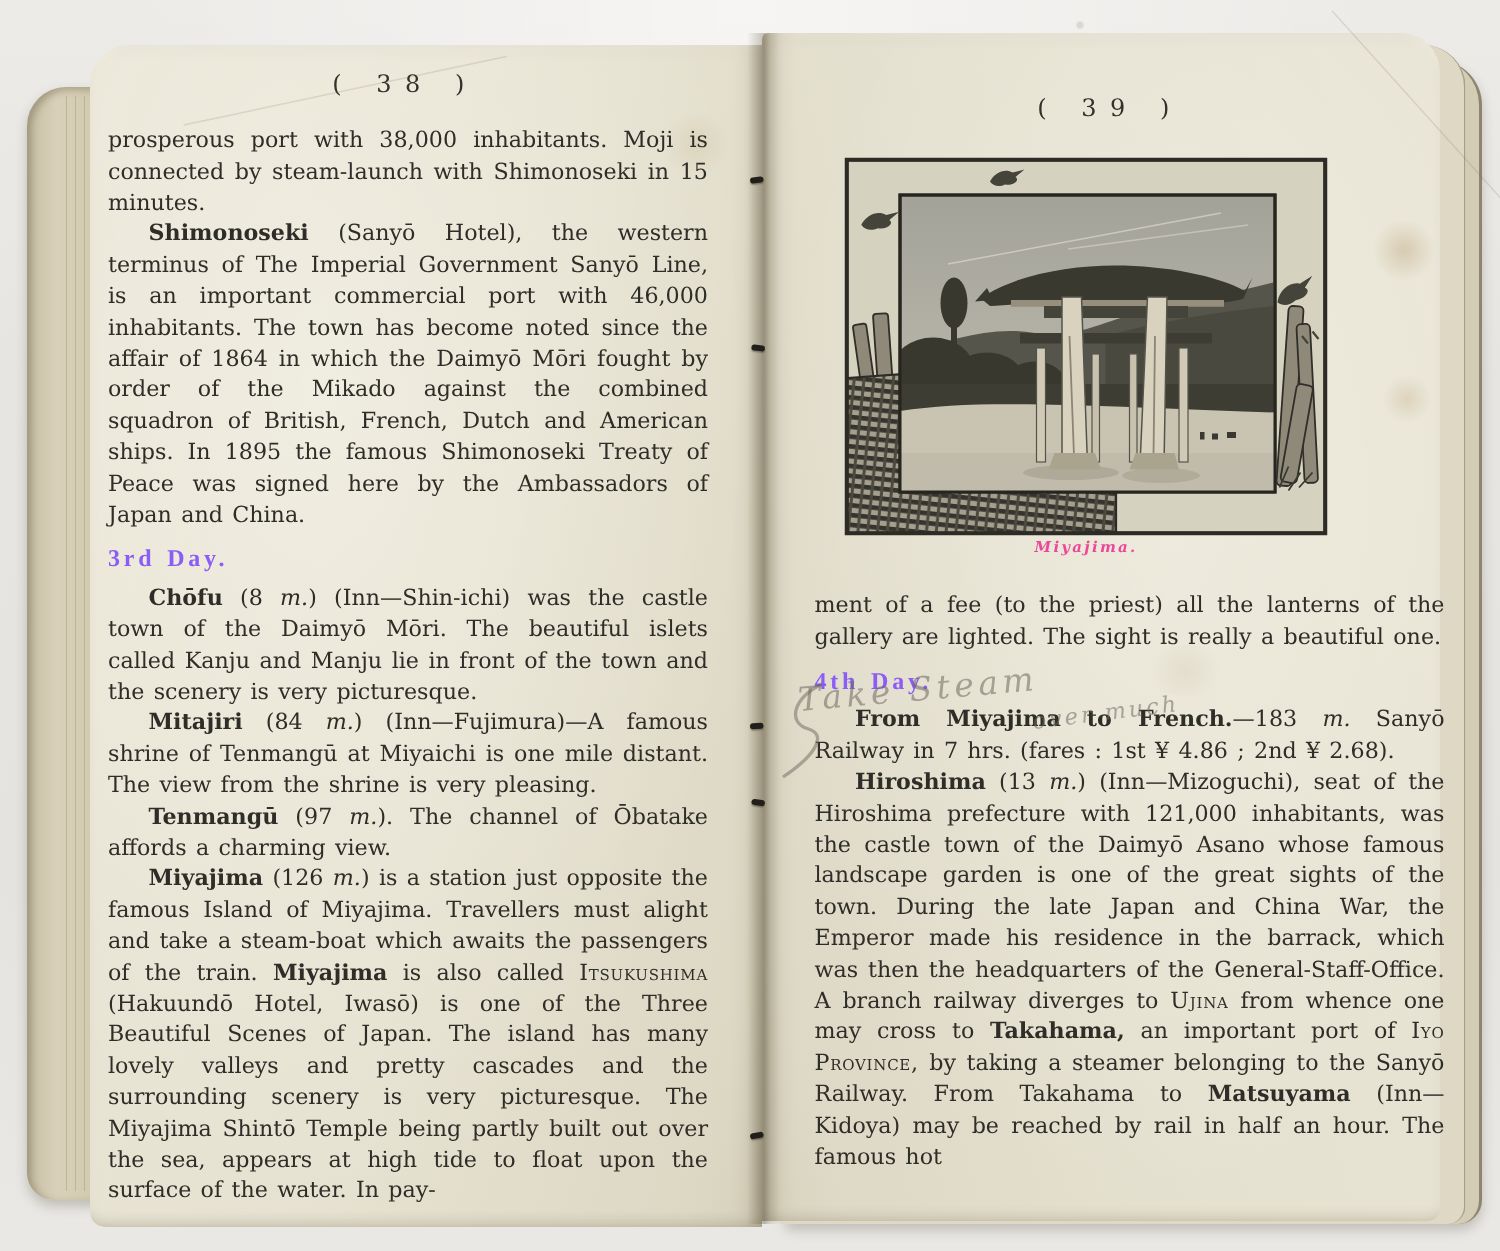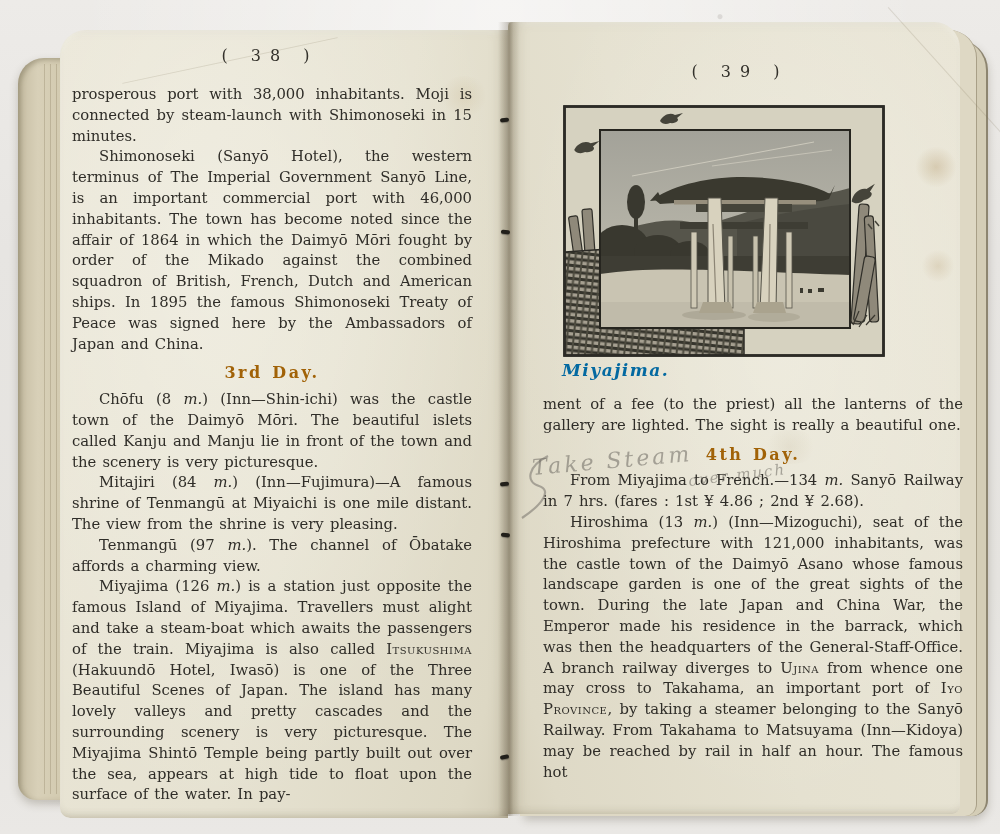--- a/index.html
+++ b/index.html
@@ -56,29 +56,29 @@
 
   
   .pg-head{position:absolute;text-align:center;font-size:16px;color:#33312b;letter-spacing:9px;}
   .pg-head-left{left:60px;top:46px;width:420px;}
   .pg-head-right{left:540px;top:62px;width:400px;}
   .page-body{position:absolute;color:#2f2d28;font-size:14.8px;line-height:20.8px;word-spacing:1.5px;}
   .body-left{left:72px;top:84px;width:400px;}
   .body-right{left:543px;top:394px;width:420px;}
   .para{margin:0;text-align:justify;}
   .para.ind{text-indent:27px;}
-  .seg-b{font-weight:normal;margin-top:10px;}
+  .seg-b{font-weight:bold;margin-top:10px;}
   .seg-i{font-style:italic;}
   .seg-sc{font-variant:small-caps;letter-spacing:.5px;}
-  .day-heading{font-weight:bold;text-align:center;font-size:16px;letter-spacing:2.5px;margin:9px 0 5px 0;color:#a16207;}
+  .day-heading{font-weight:bold;text-align:left;font-size:16px;letter-spacing:2.5px;margin:9px 0 5px 0;color:#8b5cf6;font-family:Liberation Serif, serif;}
 
   
   .illus-wrap{position:absolute;left:562px;top:104px;width:324px;height:254px;}
-  .illus-caption{position:absolute;left:562px;top:360px;width:324px;text-align:left;
-    font-weight:bold;font-style:italic;font-size:17px;letter-spacing:1.5px;color:#0369a1;}
+  .illus-caption{position:absolute;left:562px;top:360px;width:324px;text-align:center;
+    font-weight:bold;font-style:italic;font-size:10px;letter-spacing:1.5px;color:#ec4899;}
 
   
   .hw{position:absolute;font-style:italic;color:rgba(108,103,97,.55);white-space:nowrap;}
   .hw1{left:532px;top:448px;font-size:22px;letter-spacing:3px;transform:rotate(-5deg);}
   .hw2{left:688px;top:466px;font-size:15px;letter-spacing:2px;transform:rotate(-7deg);}
   .hw-flourish{position:absolute;left:516px;top:452px;}
 </style>
 </head>
 <body>
 
@@ -209,21 +209,21 @@
       <path d="M306,120 l4,5 M313,117 l4,5" stroke="#45443a" stroke-width="1.5"></path>
 
       <rect x="2.5" y="2.5" width="319" height="249" fill="none" stroke="#2c2b26" stroke-width="2.5"></rect>
     </svg>
   </div>
   <div class="illus-caption">Miyajima.</div>
 
   <div class="page-body body-right">
       <p class="para"><span class="seg-n">ment of a fee (to the priest) all the lanterns of the gallery are lighted. The sight is really a beautiful one.</span></p>
       <div class="day-heading">4th Day.</div>
-      <p class="para ind"><span class="seg-b">From Miyajima to French.</span><span class="seg-n">—134 </span><span class="seg-i">m.</span><span class="seg-n"> Sanyō Railway in 7 hrs. (fares : 1st ¥ 4.86 ; 2nd ¥ 2.68).</span></p>
+      <p class="para ind"><span class="seg-b">From Miyajima to French.</span><span class="seg-n">—183 </span><span class="seg-i">m.</span><span class="seg-n"> Sanyō Railway in 7 hrs. (fares : 1st ¥ 4.86 ; 2nd ¥ 2.68).</span></p>
       <p class="para ind"><span class="seg-b">Hiroshima</span><span class="seg-n"> (13 </span><span class="seg-i">m.</span><span class="seg-n">) (Inn—Mizoguchi), seat of the Hiroshima prefecture with 121,000 inhabitants, was the castle town of the Daimyō Asano whose famous landscape garden is one of the great sights of the town. During the late Japan and China War, the Emperor made his residence in the barrack, which was then the headquarters of the General-Staff-Office. A branch railway diverges to </span><span class="seg-sc">Ujina</span><span class="seg-n"> from whence one may cross to </span><span class="seg-b">Takahama,</span><span class="seg-n"> an important port of </span><span class="seg-sc">Iyo Province,</span><span class="seg-n"> by taking a steamer belonging to the Sanyō Railway. From Takahama to </span><span class="seg-b">Matsuyama</span><span class="seg-n"> (Inn—Kidoya) may be reached by rail in half an hour. The famous hot</span></p>
     </div>
 
   <svg class="hw-flourish" width="42" height="72">
     <path d="M32,4 C12,14 9,30 23,34 C36,38 27,52 6,66" stroke="rgba(108,103,97,.5)" stroke-width="2.2" fill="none"></path>
   </svg>
   <div class="hw hw1">Take Steam</div>
   <div class="hw hw2">over much</div>
 </div>
 

